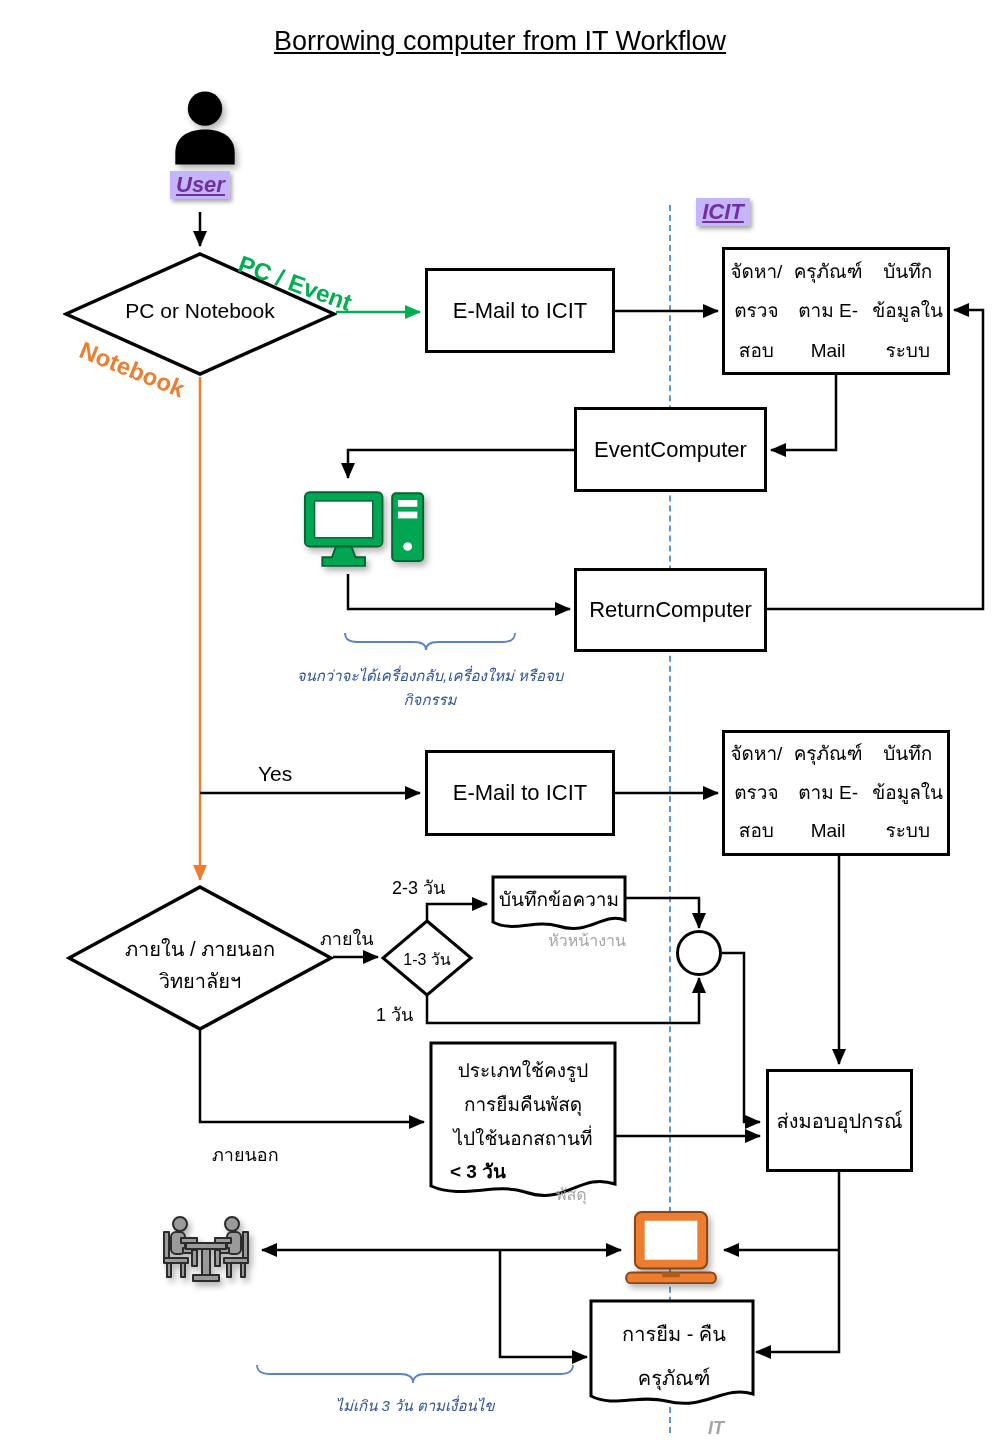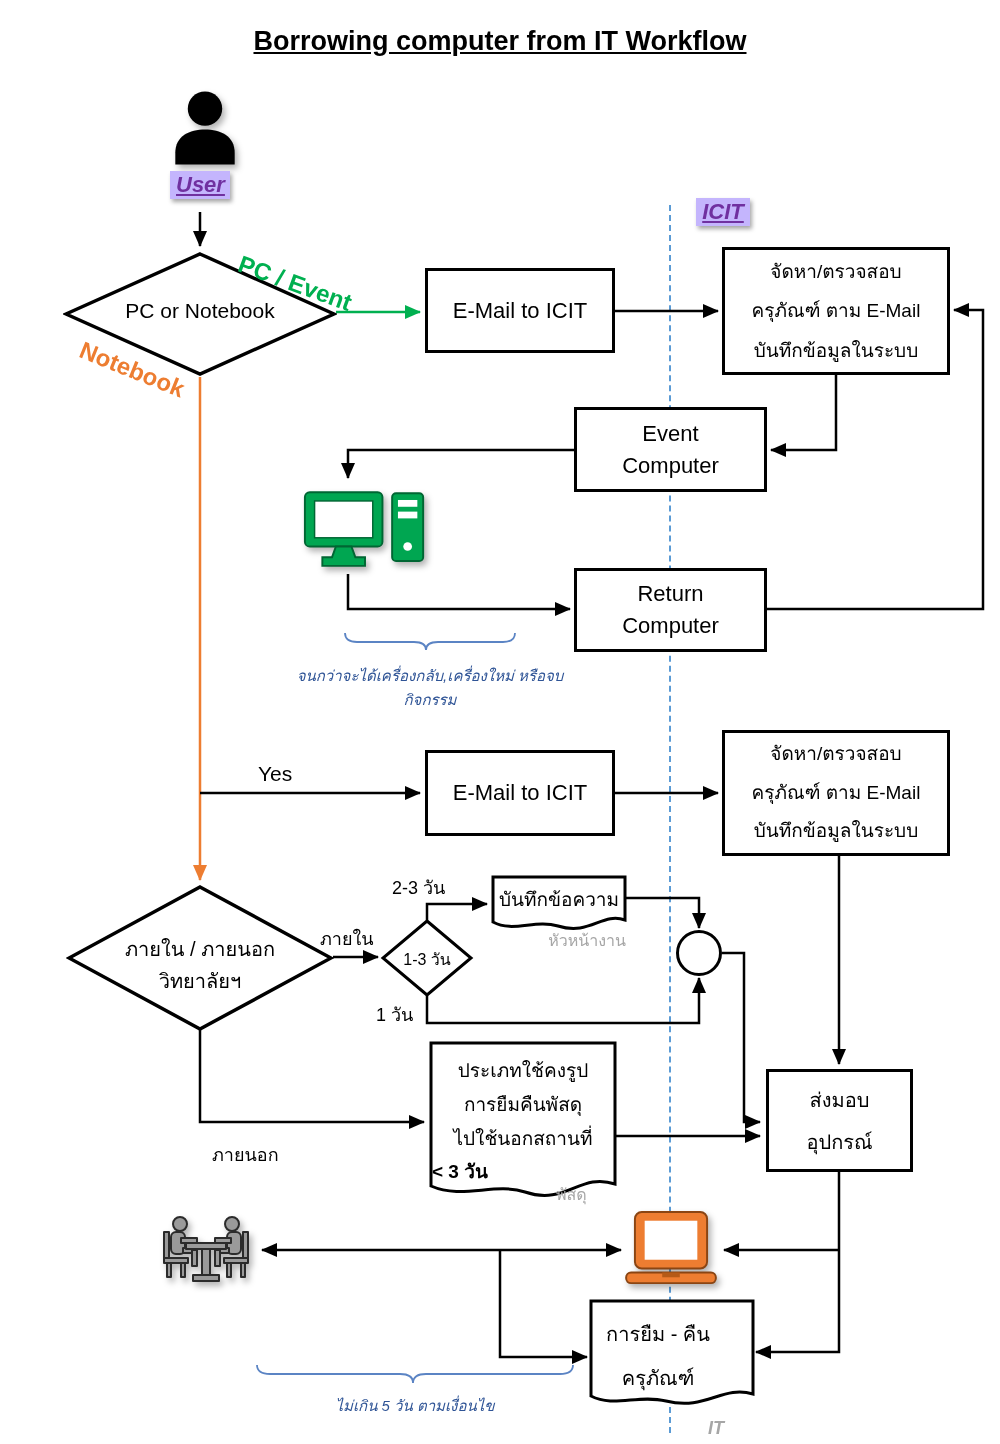--- a/index.html
+++ b/index.html
@@ -2,25 +2,25 @@
 <html><head>
 <meta charset="utf-8">
 <style>
   html,body{margin:0;padding:0;background:#fff;}
   #canvas{position:relative;width:1000px;height:1444px;background:#fff;overflow:hidden;
           font-family:"Liberation Sans","DejaVu Sans",sans-serif;color:#000;}
   .lane-line{position:absolute;left:669px;top:205px;height:1228px;width:0;
              border-left:2px dashed #5B9BD5;z-index:1;}
   svg.conn{position:absolute;left:0;top:0;z-index:2;pointer-events:none;}
   .box{position:absolute;background:#fff;border:3px solid #000;z-index:3;
-       display:flex;flex-direction:column;align-items:center;justify-content:center;
+       display:flex;flex-direction:row;align-items:center;justify-content:center;
        text-align:center;}
   .shape{position:absolute;z-index:3;}
   .lbl{position:absolute;z-index:4;}
-  .title{left:0;top:26px;width:1000px;text-align:center;font-size:27px;font-weight:bold;
+  .title{left:0;top:26px;width:1000px;text-align:center;font-size:27px;font-weight:normal;
          text-decoration:underline;}
   .tag{background:#c4b5fd;color:#7030A0;font-weight:bold;font-style:italic;
        text-decoration:underline;font-size:22px;text-align:center;padding:1px 6px;
        filter:drop-shadow(2px 3px 2px rgba(0,0,0,.35));}
   .branch-green{color:#00B050;font-weight:bold;font-size:24px;transform:rotate(20deg);
                 transform-origin:left top;}
   .branch-orange{color:#ED7D31;font-weight:bold;font-size:24px;transform:rotate(22deg);
                  transform-origin:left top;}
   .small-lbl{font-size:18px;text-align:center;}
   .note{color:#2F5496;font-style:italic;font-size:15px;text-align:center;}
@@ -163,21 +163,21 @@
 
   <div class="junction"></div>
 
   <svg class="shape" style="left:428px;top:1040px;" width="190" height="172" viewBox="0 0 190 172">
     <path d="M3,3 H187 V144 C152,132 138,166 97,152 C66,142 35,160 3,146 Z" fill="#fff" stroke="#000" stroke-width="3"></path>
   </svg>
   <div class="node-txt" style="left:432px;top:1054px;width:182px;font-size:19px;line-height:1.78;">
     <div>ประเภทใช้คงรูป</div>
     <div>การยืมคืนพัสดุ</div>
     <div>ไปใช้นอกสถานที่</div>
-    <div style="font-weight:bold;text-align:left;">&lt; 3 วัน</div>
+    <div style="font-weight:bold;text-align:left;padding-left:18px;">&lt; 3 วัน</div>
   </div>
   <div class="lbl gray" style="left:556px;top:1182px;">พัสดุ</div>
 
   <div class="box" style="left:766px;top:1069px;width:141px;height:97px;font-size:20px;line-height:2.1;">
     <div>ส่งมอบ</div>
     <div>อุปกรณ์</div>
   </div>
 
   <svg class="icon" style="left:156px;top:1212px;" width="100" height="82" viewBox="0 0 100 82">
     <g fill="#9a9a9a" stroke="#2b2b2b" stroke-width="2" stroke-linejoin="round">
@@ -214,24 +214,24 @@
   <svg class="icon" style="left:624px;top:1210px;" width="94" height="78" viewBox="0 0 96 80">
     <rect x="11" y="2" width="74" height="58" rx="7" fill="#ED7D31" stroke="#8a4513" stroke-width="2"></rect>
     <rect x="21" y="11" width="54" height="40" fill="#fff"></rect>
     <rect x="2" y="64" width="92" height="11" rx="5" fill="#ED7D31" stroke="#8a4513" stroke-width="2"></rect>
     <rect x="39" y="64" width="18" height="5" fill="#b55a17"></rect>
   </svg>
 
   <svg class="shape" style="left:588px;top:1298px;" width="168" height="124" viewBox="0 0 168 124">
     <path d="M3,3 H165 V96 C134,87 118,113 78,103 C50,96 26,110 3,98 Z" fill="#fff" stroke="#000" stroke-width="3"></path>
   </svg>
-  <div class="node-txt" style="left:592px;top:1312px;width:132px;font-size:20px;line-height:2.2;">
+  <div class="node-txt" style="left:592px;top:1312px;width:132px;font-size:20px;line-height:2.2;padding-left:16px;">
     <div>การยืม - คืน</div>
     <div>ครุภัณฑ์</div>
   </div>
   <div class="lbl gray" style="left:708px;top:1418px;font-style:italic;font-size:18px;font-weight:bold;">IT</div>
 
   <svg class="shape" style="left:252px;top:1360px;z-index:4;" width="326" height="30" viewBox="0 0 326 30">
     <path d="M5,5 Q5,14 18,14 L148,14 Q161,14 161,23 Q161,14 174,14 L308,14 Q321,14 321,5" fill="none" stroke="#5B84C4" stroke-width="1.8"></path>
   </svg>
-  <div class="lbl note" style="left:245px;top:1394px;width:340px;">ไม่เกิน 5 วัน ตามเงื่อนไข</div>
+  <div class="lbl note" style="left:245px;top:1394px;width:340px;">ไม่เกิน 3 วัน ตามเงื่อนไข</div>
 
 </div>
 
 </body></html>

